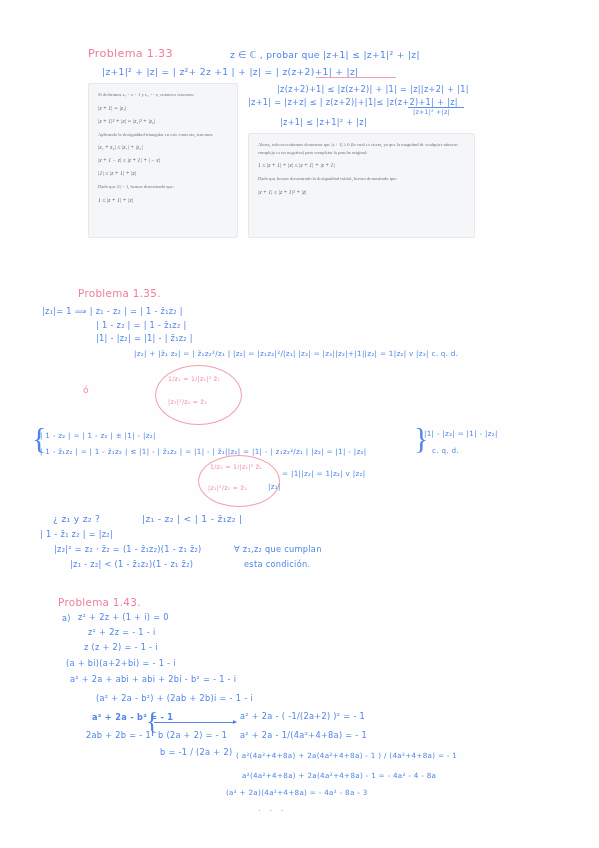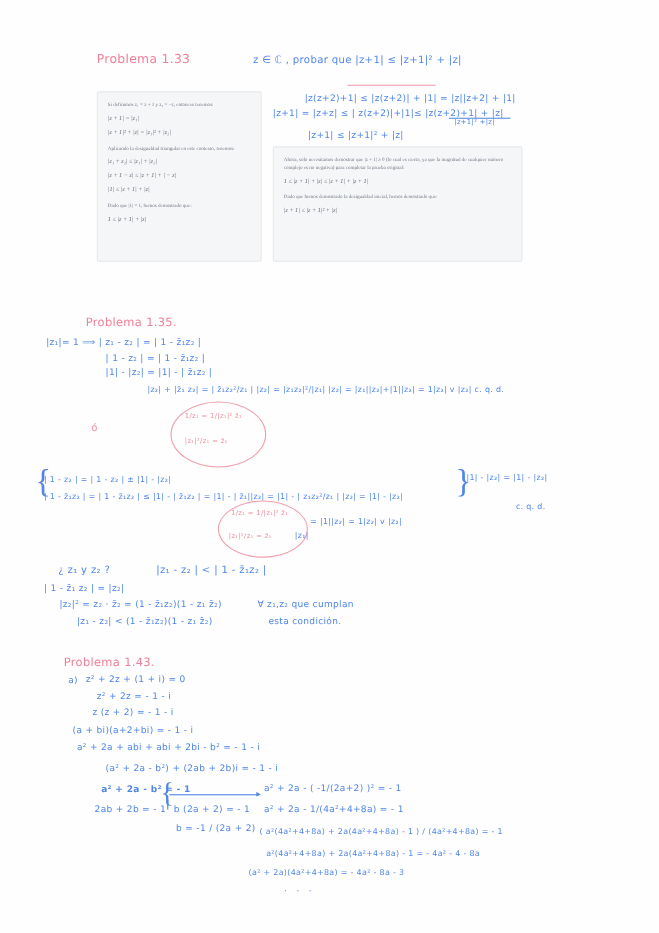--- a/index.html
+++ b/index.html
@@ -47,20 +47,21 @@
   .dots{position:absolute;color:#4f86e8;font-size:9px;letter-spacing:3px;}
 </style>
 </head>
 <body>
 
 <div class="page">
 
   <div class="hw pink s11" style="left:88px;top:48px;">Problema 1.33</div>
   <div class="hw blue s9" style="left:230px;top:50px;">z ∈ ℂ , probar que |z+1| ≤ |z+1|² + |z|</div>
 
+  <div class="hw blue s9" style="left:102px;top:67px;">|z+1|² + |z| = | z²+ 2z +1 | + |z| = | z(z+2)+1| + |z|</div>
   <div class="underline" style="left:316px;top:77px;width:80px;"></div>
 
   <div class="hw blue s8" style="left:277px;top:85px;">|z(z+2)+1| ≤ |z(z+2)| + |1| = |z||z+2| + |1|</div>
   <div class="hw blue s8" style="left:248px;top:98px;">|z+1| = |z+z| ≤ | z(z+2)|+|1|≤ |z(z+2)+1| + |z|</div>
   <div class="hw blue s6" style="left:413px;top:109px;">|z+1|² +|z|</div>
   <div class="bluerule" style="left:408px;top:107px;width:56px;"></div>
   <div class="hw blue s8" style="left:280px;top:118px;">|z+1| ≤ |z+1|² + |z|</div>
 
   <div class="card" style="left:88px;top:83px;width:150px;height:155px;">
     <p>Si definimos z₁ = z + 1 y z₂ = −z, entonces tenemos:</p>
@@ -93,21 +94,21 @@
   <div class="ellipse" style="left:155px;top:365px;width:85px;height:58px;"></div>
   <div class="hw red s6" style="left:168px;top:376px;">1/z₁ = 1/|z₁|² z̄₁</div>
   <div class="hw red s6" style="left:168px;top:399px;">|z₁|²/z₁ = z̄₁</div>
 
   <div class="brace" style="left:32px;top:423px;">{</div>
   <div class="hw blue s7" style="left:40px;top:432px;">| 1 - z₂ | = | 1 - z₂ | ± |1| - |z₂|</div>
   <div class="hw blue s7" style="left:40px;top:448px;">| 1 - z̄₁z₂ | = | 1 - z̄₁z₂ | ≤ |1| - | z̄₁z₂ | = |1| - | z̄₁||z₂| = |1| - | z₁z₂²/z₁ | |z₂| = |1| - |z₂|</div>
 
   <div class="brace" style="left:414px;top:423px;">}</div>
   <div class="hw blue s7" style="left:424px;top:430px;">|1| - |z₂| = |1| - |z₂|</div>
-  <div class="hw blue s7" style="left:432px;top:457px;margin-left:37px;">c. q. d.</div>
+  <div class="hw blue s7" style="left:432px;top:447px;">c. q. d.</div>
 
   <div class="ellipse" style="left:198px;top:455px;width:80px;height:50px;"></div>
   <div class="hw red s6" style="left:210px;top:464px;">1/z₁ = 1/|z₁|² z̄₁</div>
   <div class="hw red s6" style="left:208px;top:485px;">|z₁|²/z₁ = z̄₁</div>
   <div class="hw blue s7" style="left:282px;top:470px;">= |1||z₂| = 1|z₂| v |z₂|</div>
   <div class="hw blue s7" style="left:268px;top:483px;">|z₁|</div>
 
   <div class="hw blue s9" style="left:53px;top:514px;">¿ z₁ y z₂ ?</div>
   <div class="hw blue s9" style="left:142px;top:514px;">|z₁ - z₂ | &lt; | 1 - z̄₁z₂ |</div>
   <div class="hw blue s8" style="left:40px;top:530px;">| 1 - z̄₁ z₂ | = |z₂|</div>

